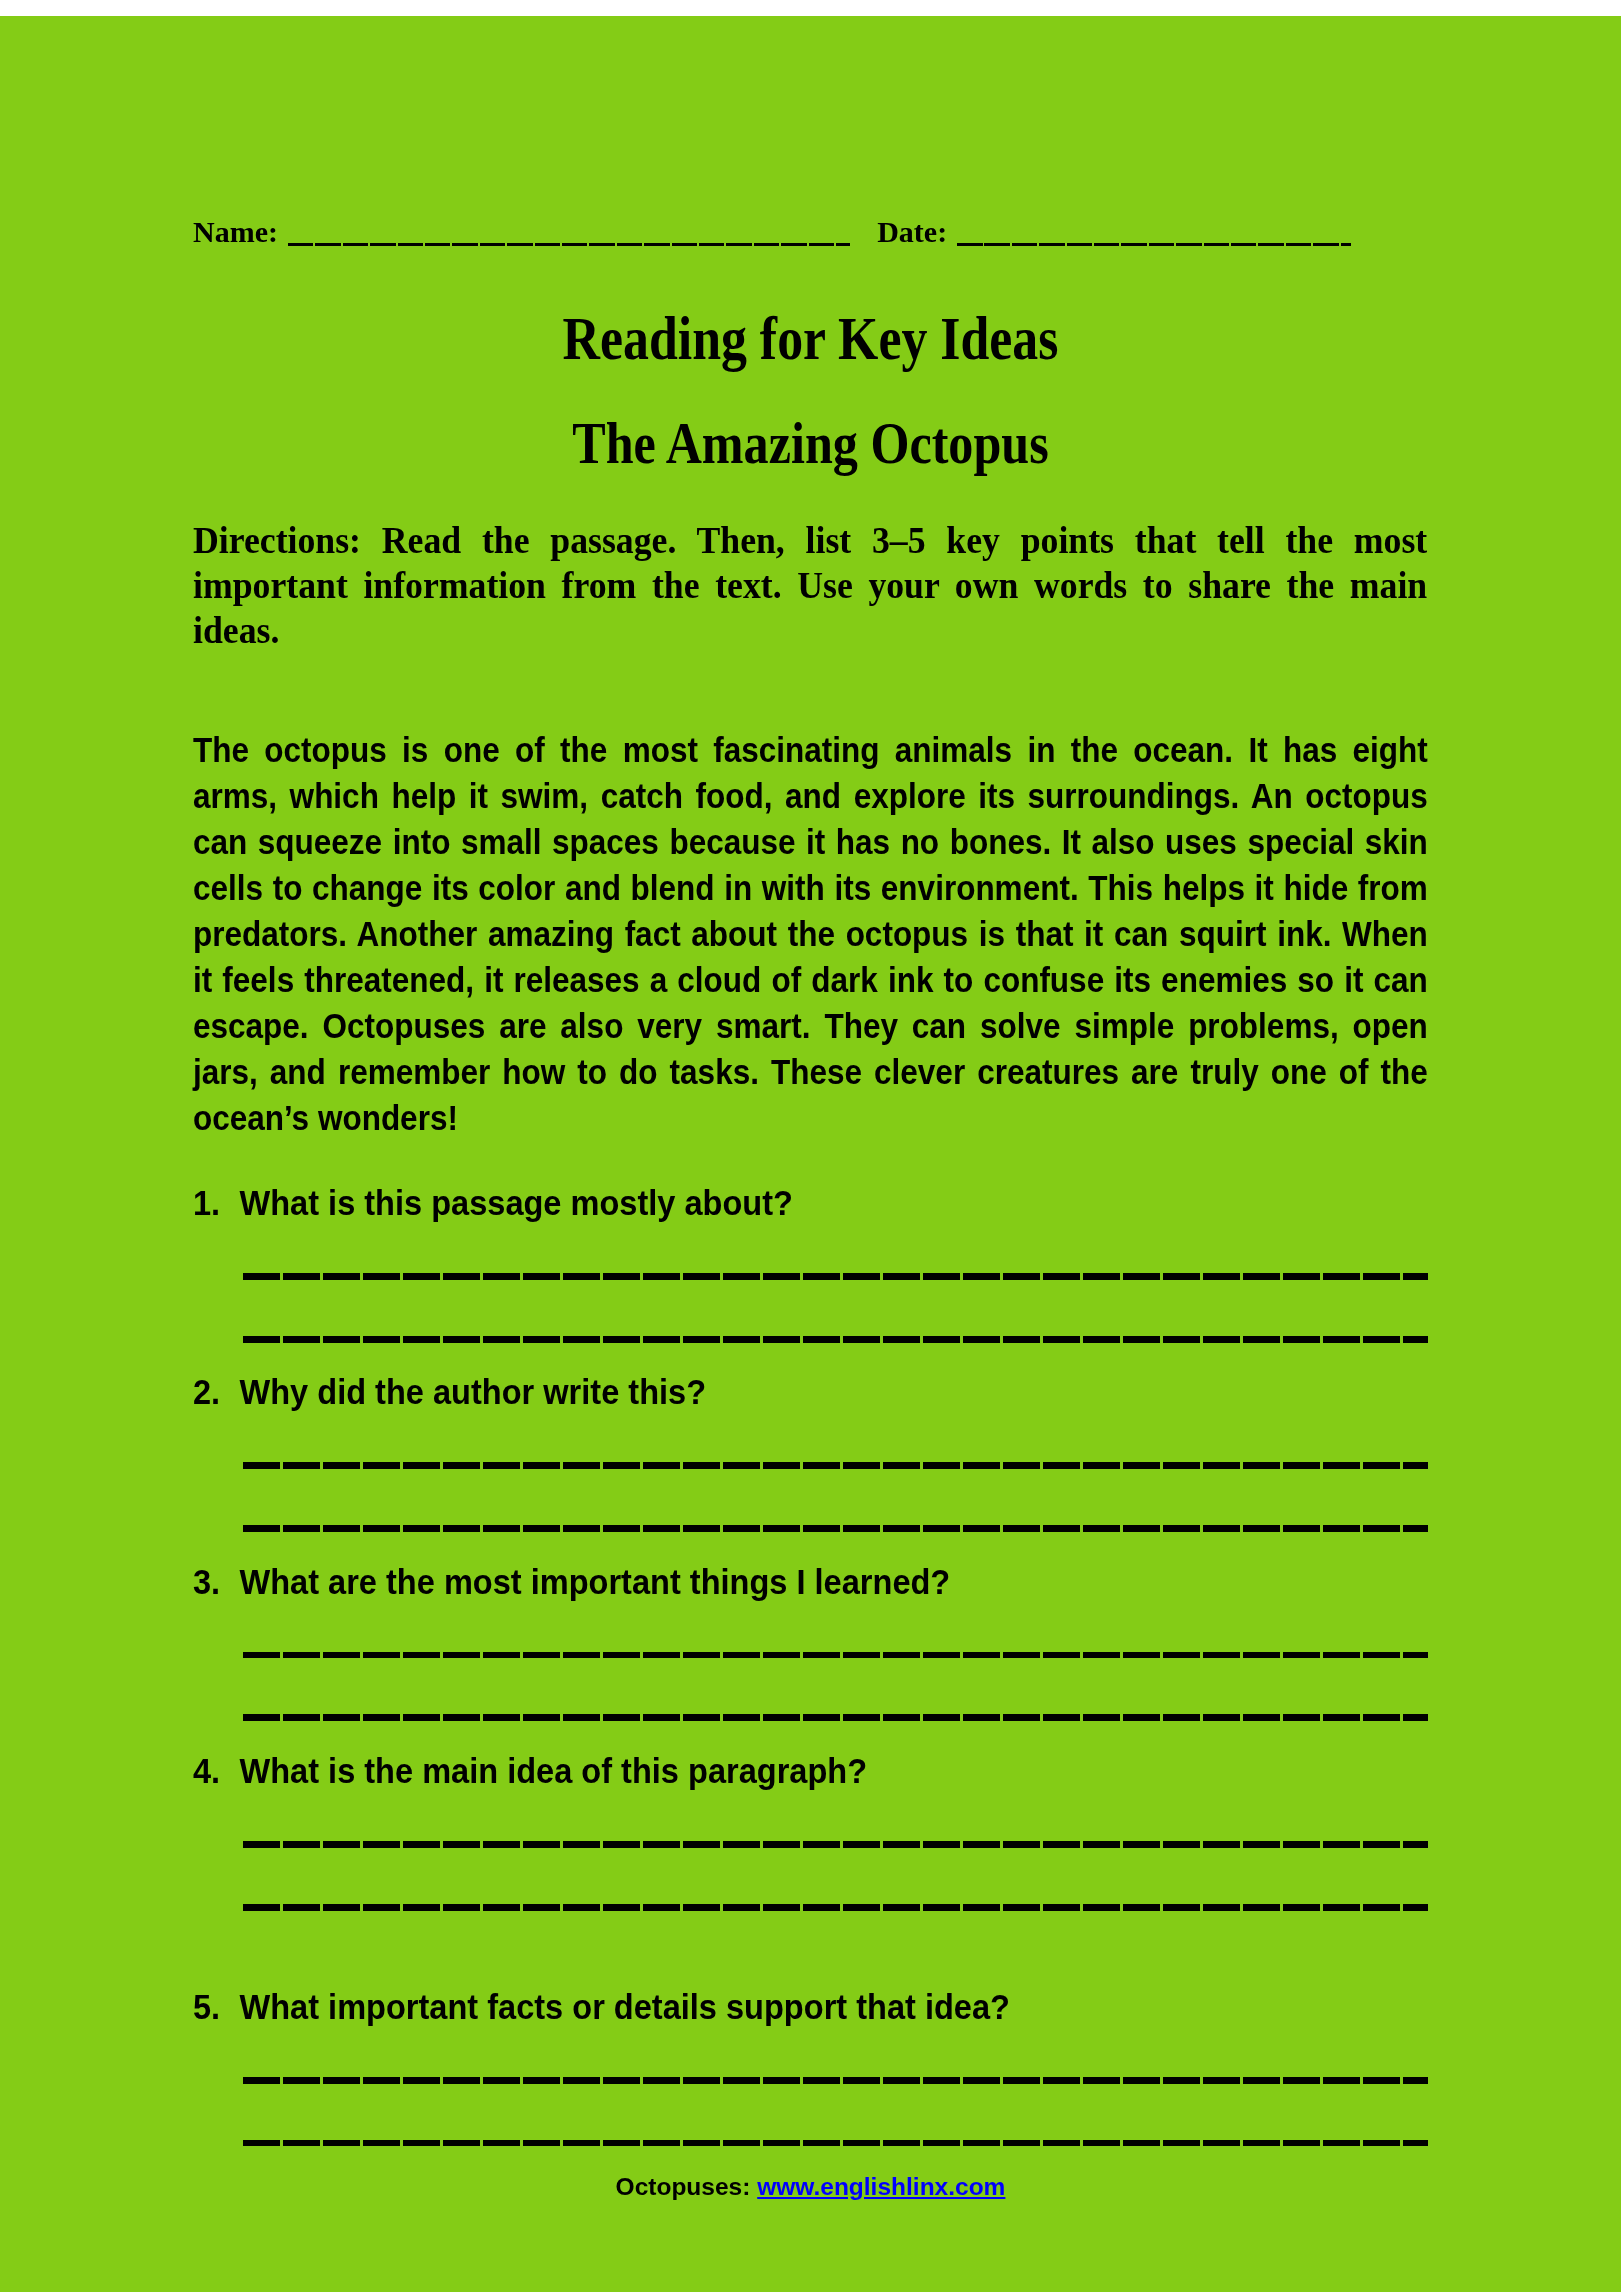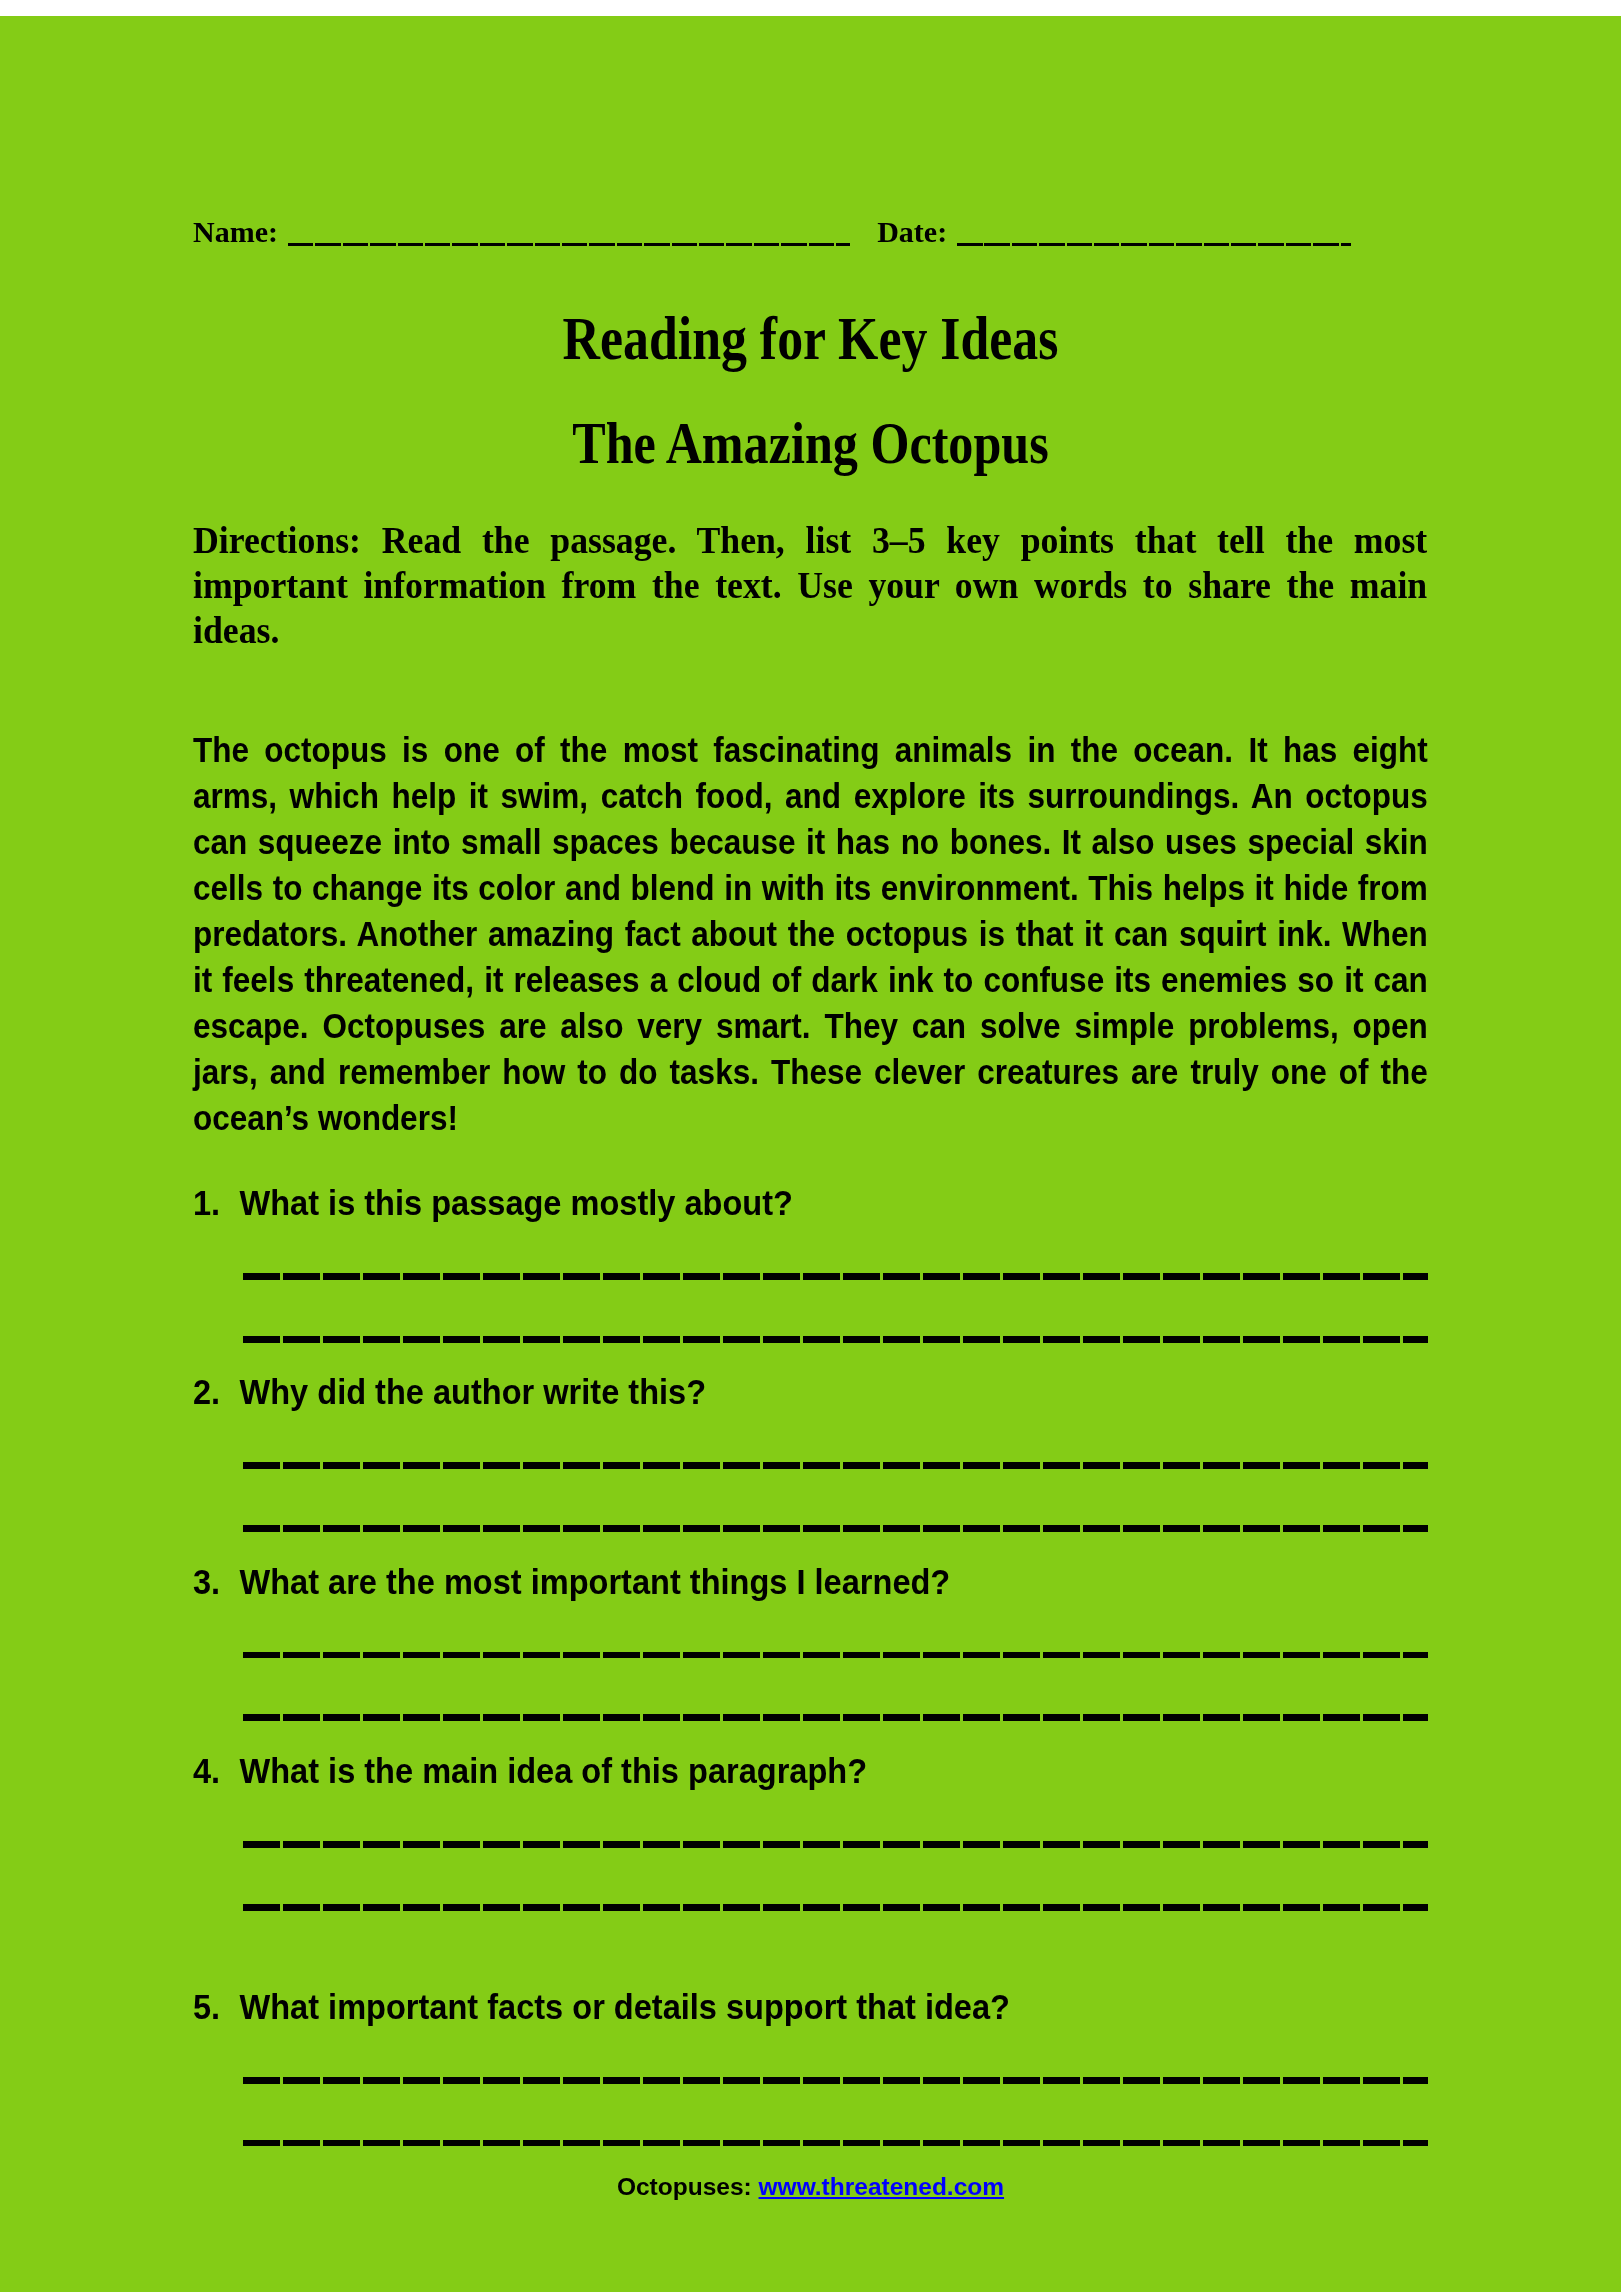--- a/index.html
+++ b/index.html
@@ -180,17 +180,17 @@
         <span class="q-text">What important facts or details support that idea?</span>
       </div>
       <div class="answer-line first"></div>
       <div class="answer-line second"></div>
     </div>
 
   </div>
 
   <div class="footer">
     <span class="copyright-label">Octopuses:</span>
-    <a class="copyright-link" style="color: rgb(0, 0, 255);">www.threatened.com</a>
+    <a class="copyright-link" style="color: rgb(0, 0, 255);">www.englishlinx.com</a>
   </div>
 
 </div>
 
 
 </body></html>

